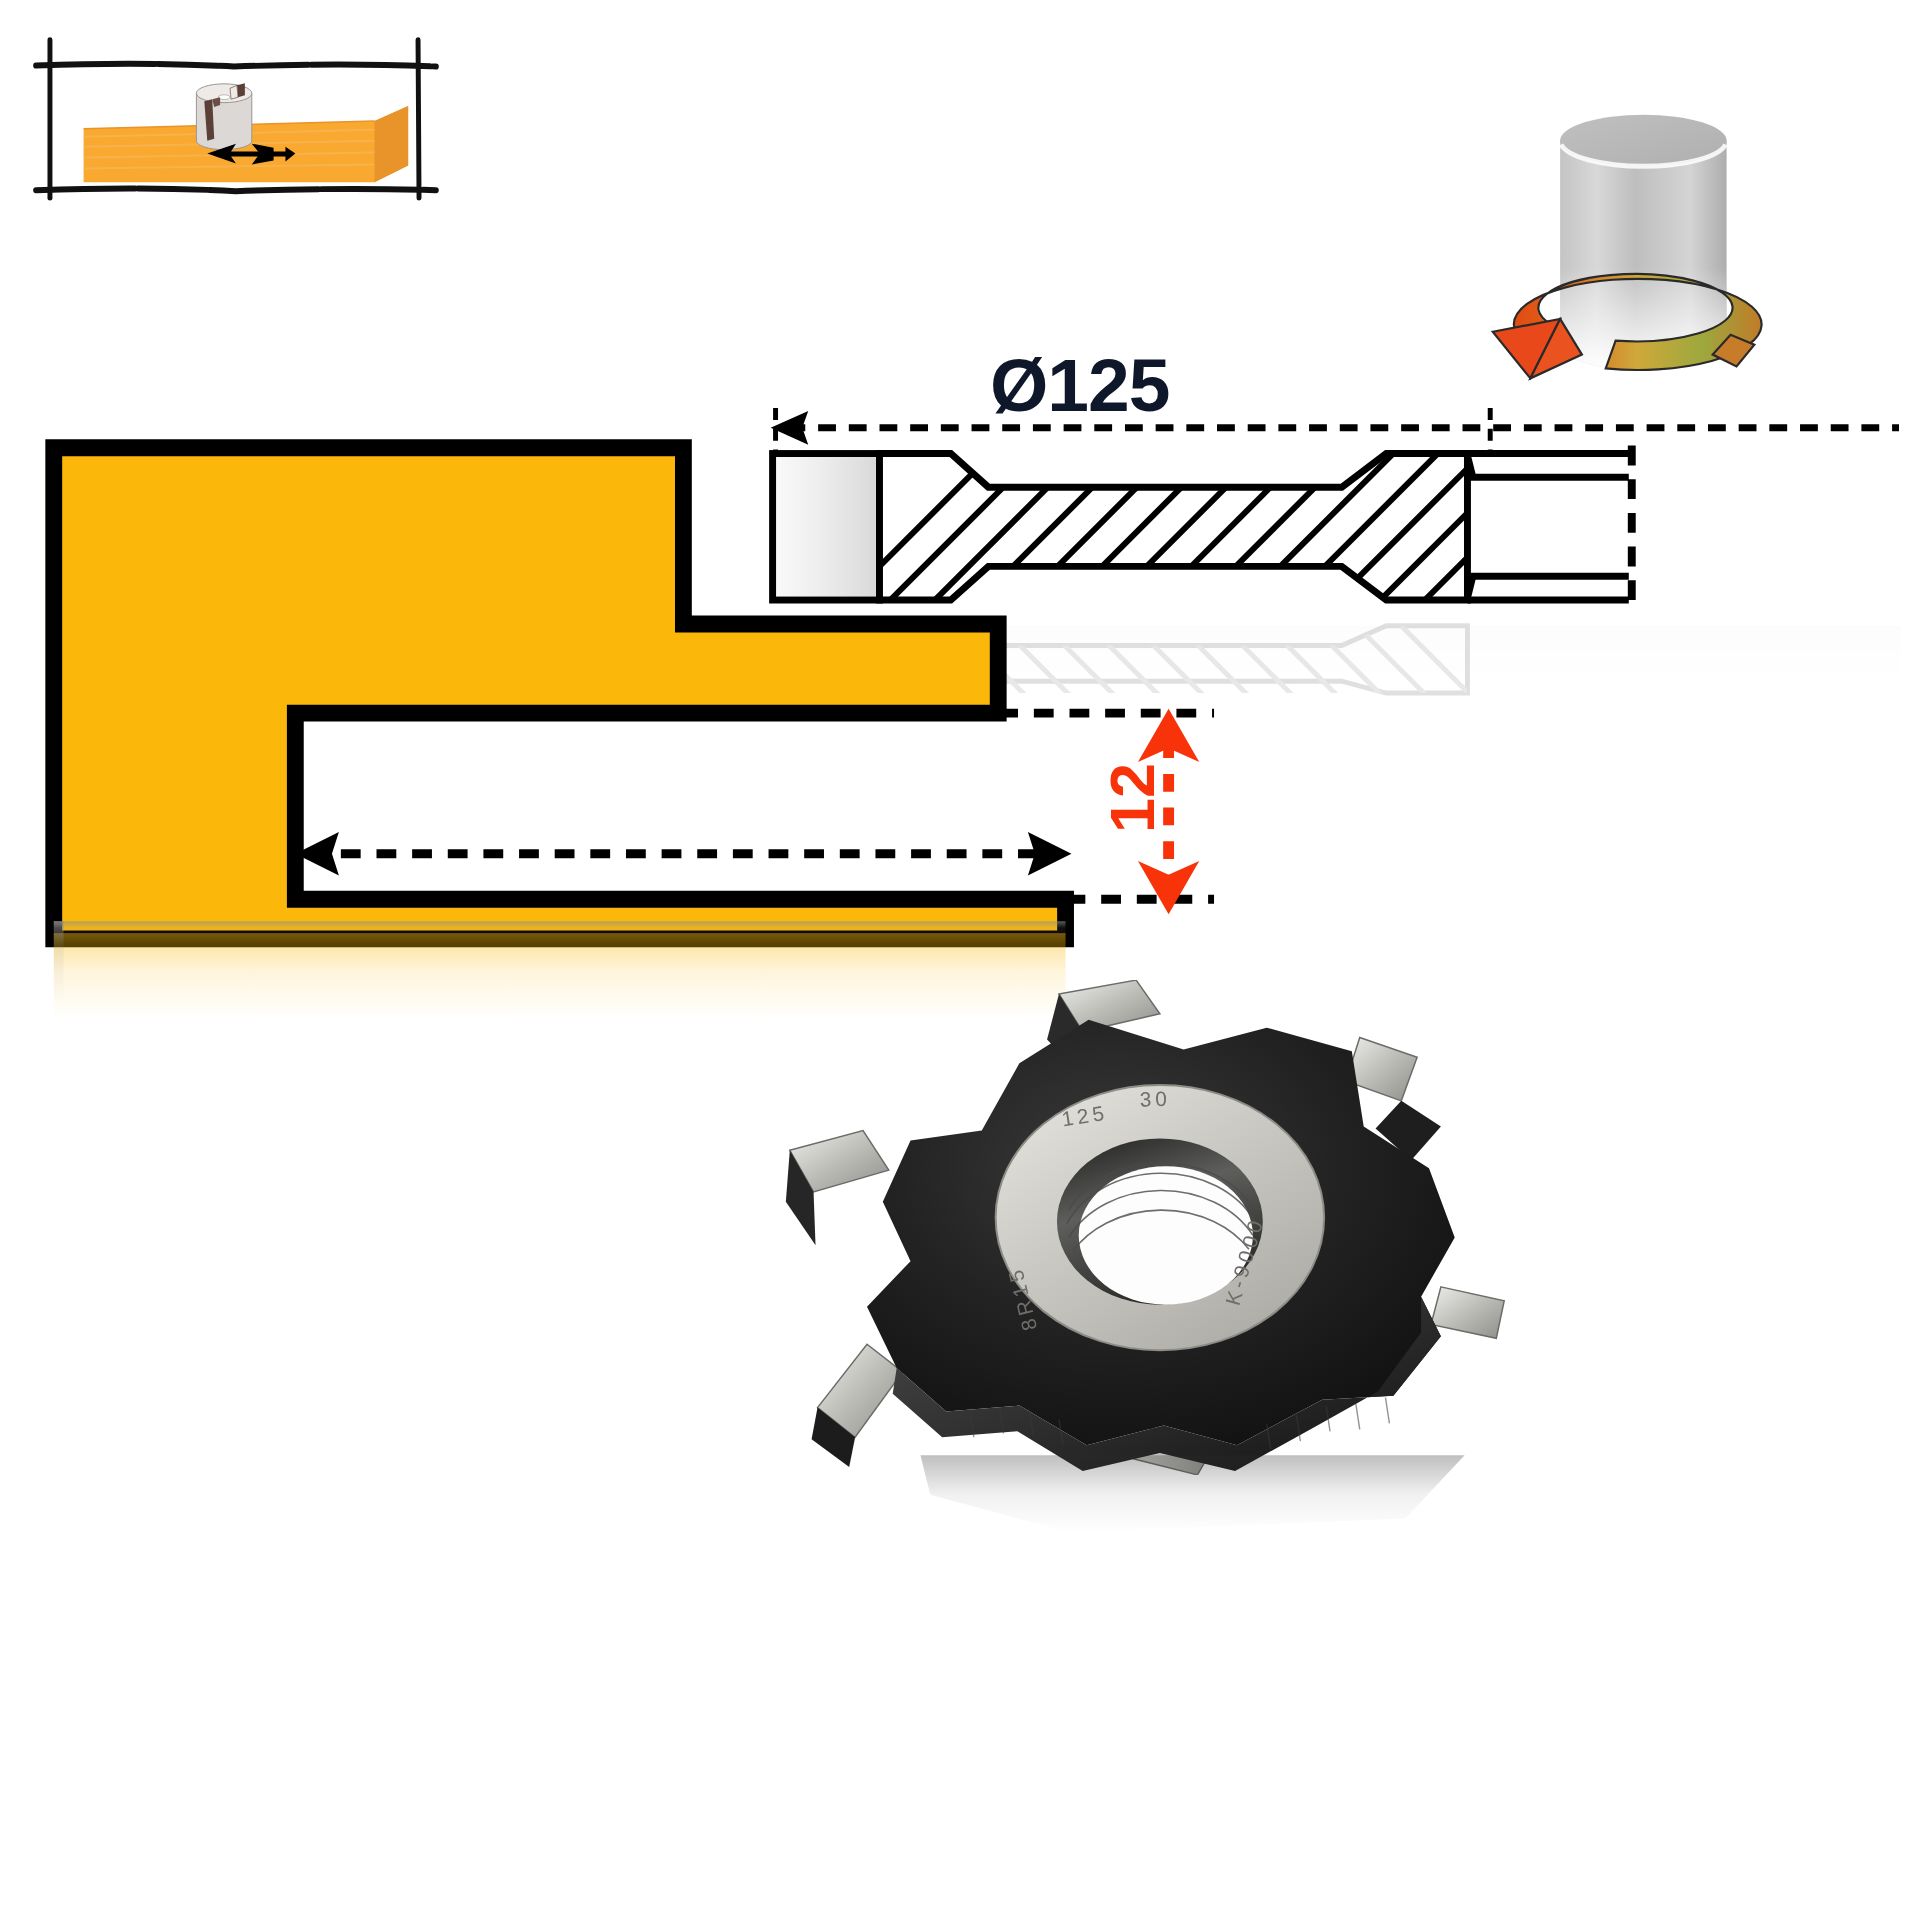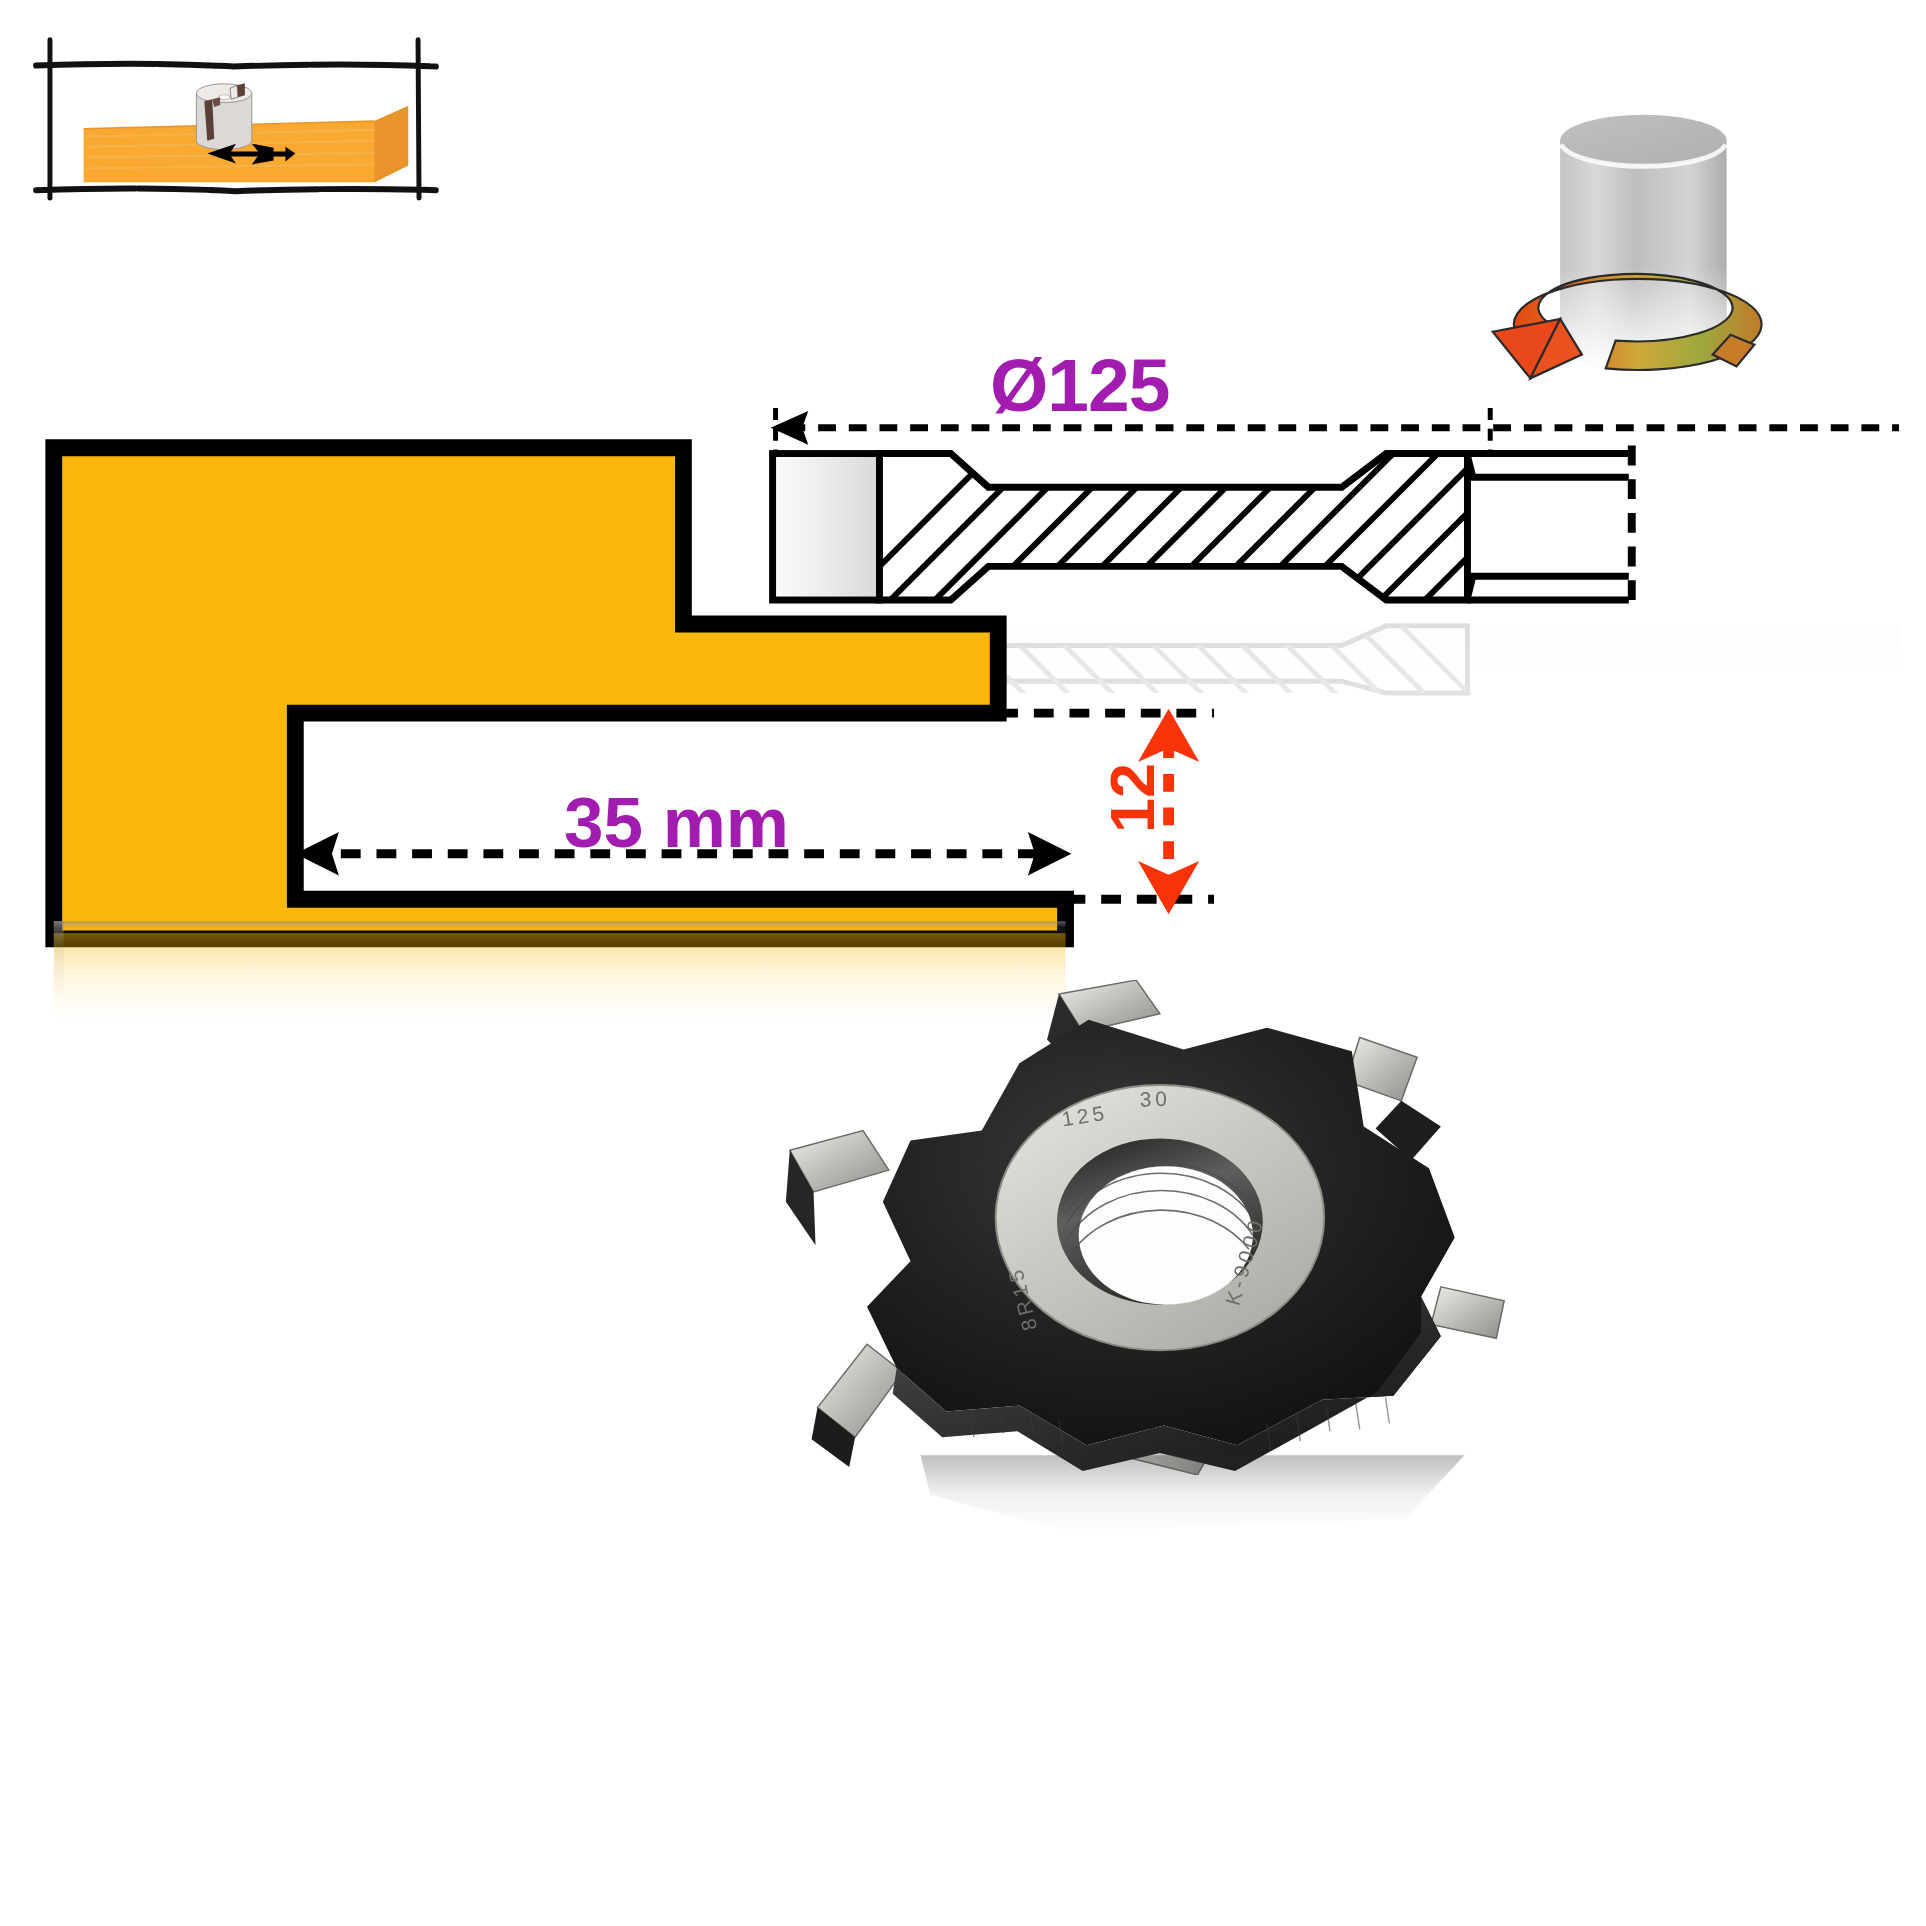--- a/index.html
+++ b/index.html
@@ -25,21 +25,21 @@
   #profrefl{left:30px;top:921px;width:1188px;height:149px;}
 
   
   #dim12{left:1049px;top:683px;width:257px;height:257px;}
 
   
   #cutter{left:772px;top:980px;width:752px;height:495px;}
   #cutterrefl{left:772px;top:1455px;width:752px;height:129px;}
 
   
-  .txt{position:absolute;white-space:pre;color:#a21caf;}
+  .txt{position:absolute;white-space:pre;color:#0f172a;}
   #dia-label{left:990px;top:342px;font-size:75px;font-weight:bold;
              letter-spacing:-1px;}
   #mm-label{left:564px;top:782px;font-size:71px;font-weight:bold;}
   #cms-label{left:196px;top:1447px;font-size:61px;font-weight:bold;
              font-family:"Liberation Mono",monospace;letter-spacing:7px;}
   #n12-label{position:absolute;left:1097px;top:762px;font-size:63px;
              font-weight:bold;color:#F8330A;
              transform:rotate(-90deg);transform-origin:center center;}
 </style>
 </head>
@@ -391,19 +391,18 @@
           <stop offset="0.5" stop-color="#2a2a2a" stop-opacity="0.07"></stop>
           <stop offset="1" stop-color="#2a2a2a" stop-opacity="0"></stop>
         </linearGradient>
       </defs>
       <path d="M150,0 L700,0 L640,64 L300,78 L160,40 Z" fill="url(#cfade)"></path>
     </svg>
   </div>
 
   <div class="txt" id="dia-label">Ø125</div>
 
-  <div class="txt" id="mm-label">35 mm</div>
 
   <div class="txt" id="n12-label">12</div>
 
 
 </div>
 
 
 </body></html>

